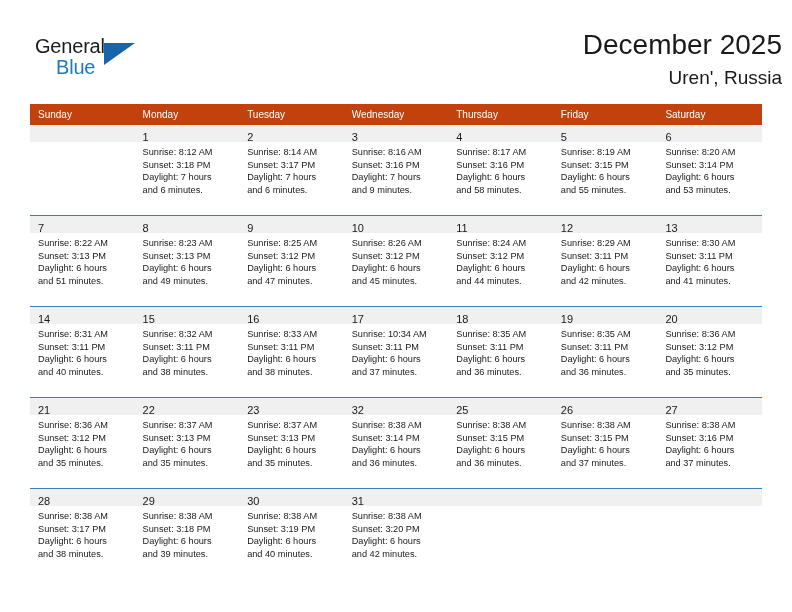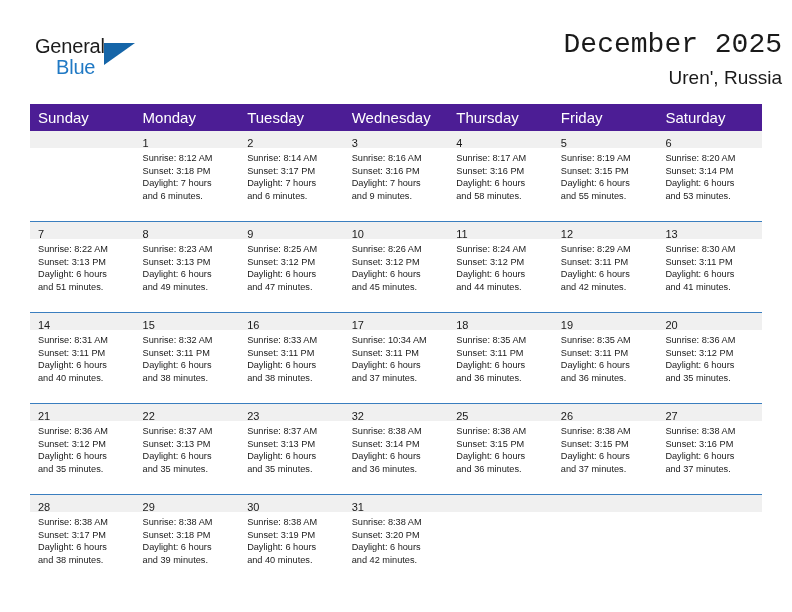--- a/index.html
+++ b/index.html
@@ -72,21 +72,20 @@
     right: 35px;
     top: 28px;
     text-align: right;
   }
   .month-title {
     font-size: 28px;
     font-weight: normal;
     color: #1a1a1a;
     line-height: 34px;
     white-space: nowrap;
-    font-family: Liberation Mono, monospace;
   }
   .location {
     font-size: 19px;
     color: #1a1a1a;
     line-height: 20px;
     margin-top: 6px;
     white-space: nowrap;
   }
 
   
@@ -94,23 +93,23 @@
     position: absolute;
     left: 30px;
     top: 104px;
     width: 732px;
     border-collapse: collapse;
     table-layout: fixed;
   }
   .calendar col { width: 104.57px; }
 
   thead th {
-    background: #4c1d95;
+    background: #c2410c;
     color: #ffffff;
-    font-size: 15px;
+    font-size: 10px;
     font-weight: normal;
     text-align: left;
     padding: 5px 0 5px 8px;
     height: 18px;
     box-sizing: border-box;
   }
 
   tbody td {
     vertical-align: top;
     padding: 0;

